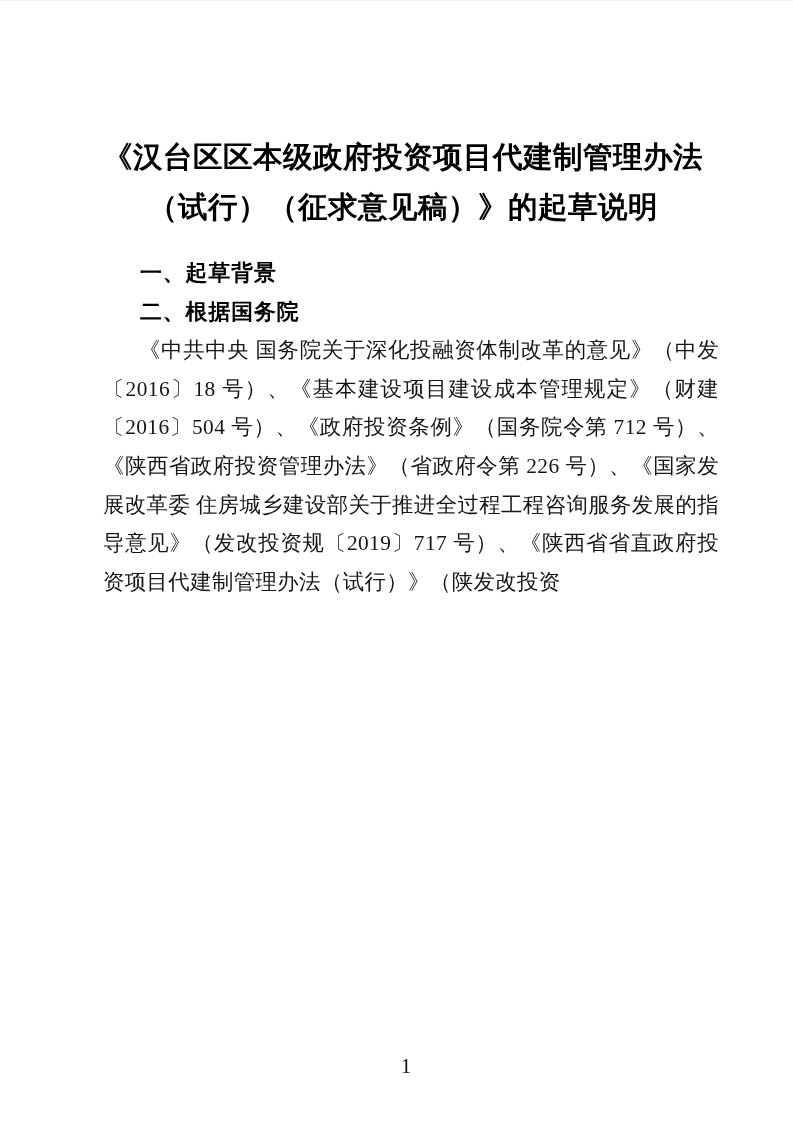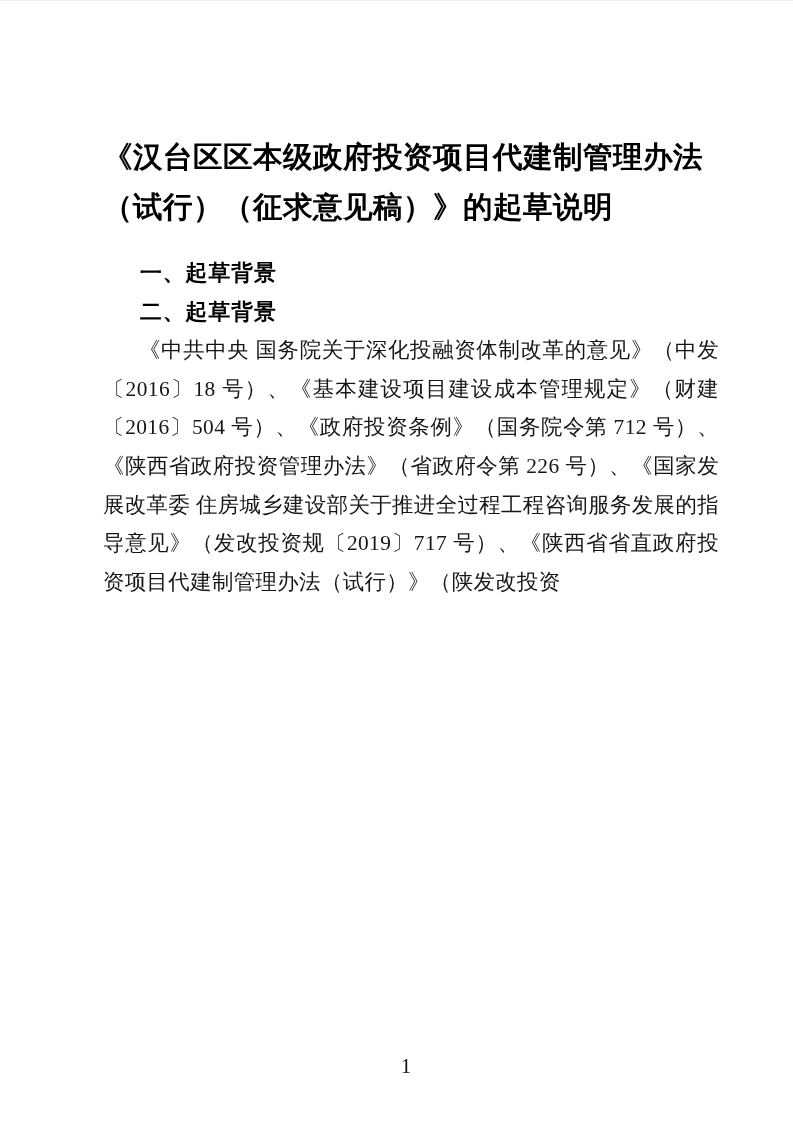--- a/index.html
+++ b/index.html
@@ -22,21 +22,21 @@
     top: 0;
     width: 616px;
   }
   .doc-title {
     margin: 131px 16px 0 0;
     font-family: "Liberation Serif", "DejaVu Serif", serif;
     font-weight: 700;
     font-size: 29.5px;
     line-height: 50px;
     letter-spacing: 0.5px;
-    text-align: left;
+    text-align: center;
     color: #000000;
   }
   .title-line {
     display: block;
     white-space: nowrap;
   }
   .doc-body {
     margin-top: 22px;
   }
   .para {
@@ -81,21 +81,21 @@
     <h1 class="doc-title">
       <span class="title-line">《汉台区区本级政府投资项目代建制管理办法</span>
       <span class="title-line">（试行）（征求意见稿）》的起草说明</span>
     </h1>
 
     <div class="doc-body">
 
       <h2 class="heading">一、起草背景</h2>
 
 
-      <h2 class="heading">二、起草背景</h2>
+      <h2 class="heading">二、根据国务院</h2>
 
       <p class="para">《中共中央 国务院关于深化投融资体制改革的意见》（中发〔2016〕18 号）、《基本建设项目建设成本管理规定》（财建〔2016〕504 号）、《政府投资条例》（国务院令第 712 号）、《陕西省政府投资管理办法》（省政府令第 226 号）、《国家发展改革委 住房城乡建设部关于推进全过程工程咨询服务发展的指导意见》（发改投资规〔2019〕717 号）、《陕西省省直政府投资项目代建制管理办法（试行）》（陕发改投资</p>
     </div>
 
   </div>
 
   <div class="page-number">1</div>
 </div>
 
 </body></html>

